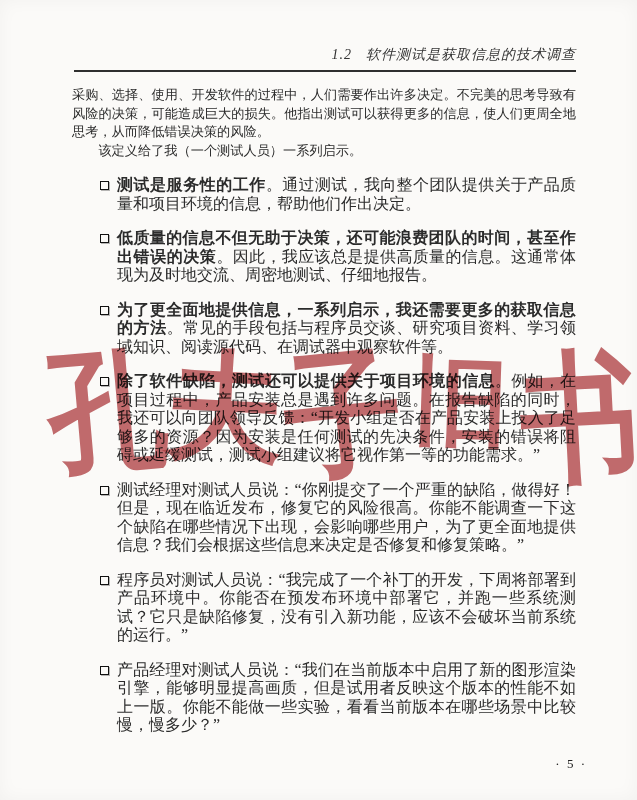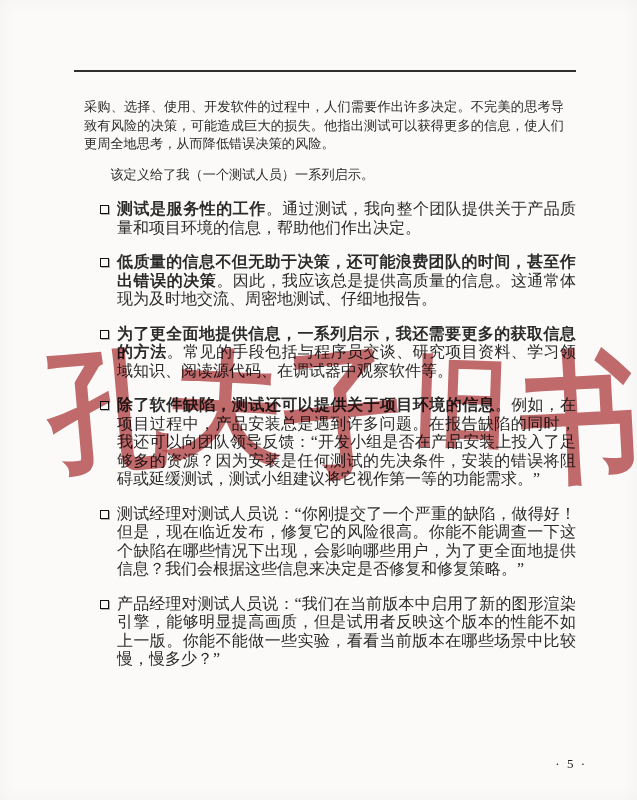--- a/index.html
+++ b/index.html
@@ -20,21 +20,21 @@
   }
   .running-head .sec-no{margin-right:14px;font-style:italic;}
   .head-rule{
     position:absolute;top:70px;left:74px;width:502px;height:2px;
     background:#2f2f2f;
   }
   .content{
     position:absolute;left:72px;top:86px;width:504px;
     font-size:13.2px;line-height:18.5px;
   }
-  .content p{margin:12px;text-align:justify;font-family:Liberation Serif, serif;}
+  .content p{margin:0;text-align:justify;font-family:Liberation Serif, serif;}
   .indent{text-indent:2em;}
   .gap-m{margin-top:9px;}
   ul.sq-list{list-style:none;margin:8px 0 0 0;padding:0 0 0 28px;}
   ul.sq-list li{
     position:relative;padding-left:17px;text-align:justify;
     font-size:16px;line-height:18.5px;margin-top:16px;
   }
   .sq{
     position:absolute;left:0;top:5px;width:7px;height:7px;
     border:1.6px solid #111;background:transparent;
@@ -71,20 +71,23 @@
   .wm2{transform:rotate(-6deg) scaleY(1.18) translateY(4px);}
   .wm3{transform:rotate(2deg) scale(0.82) translateY(-10px);}
   .wm4{transform:rotate(-3deg) scaleY(1.2) translateY(6px);}
   .wm5{transform:rotate(4deg) scaleX(1.08);}
 </style>
 </head>
 <body>
 
 <div class="page">
 
+  <div class="running-head">
+    <span class="sec-no">1.2</span><span>软件测试是获取信息的技术调查</span>
+  </div>
   <div class="head-rule"></div>
 
   <div class="content">
 
     <p>采购、选择、使用、开发软件的过程中，人们需要作出许多决定。不完美的思考导致有风险的决策，可能造成巨大的损失。他指出测试可以获得更多的信息，使人们更周全地思考，从而降低错误决策的风险。</p>
 
     <p class="indent gap-m">该定义给了我（一个测试人员）一系列启示。</p>
 
     <ul class="sq-list">
       <li>
@@ -107,20 +110,24 @@
 
 
 
     <ul class="sq-list">
       <li>
         <span class="sq"></span>
         <span>测试经理对测试人员说：“你刚提交了一个严重的缺陷，做得好！但是，现在临近发布，修复它的风险很高。你能不能调查一下这个缺陷在哪些情况下出现，会影响哪些用户，为了更全面地提供信息？我们会根据这些信息来决定是否修复和修复策略。”</span>
       </li>
       <li>
         <span class="sq"></span>
+        <span>程序员对测试人员说：“我完成了一个补丁的开发，下周将部署到产品环境中。你能否在预发布环境中部署它，并跑一些系统测试？它只是缺陷修复，没有引入新功能，应该不会破坏当前系统的运行。”</span>
+      </li>
+      <li>
+        <span class="sq"></span>
         <span>产品经理对测试人员说：“我们在当前版本中启用了新的图形渲染引擎，能够明显提高画质，但是试用者反映这个版本的性能不如上一版。你能不能做一些实验，看看当前版本在哪些场景中比较慢，慢多少？”</span>
       </li>
     </ul>
 
   </div>
 
   <div class="watermark">
     <span class="wm0">孔</span>
     <span class="wm1">夫</span>
     <span class="wm2">子</span>

